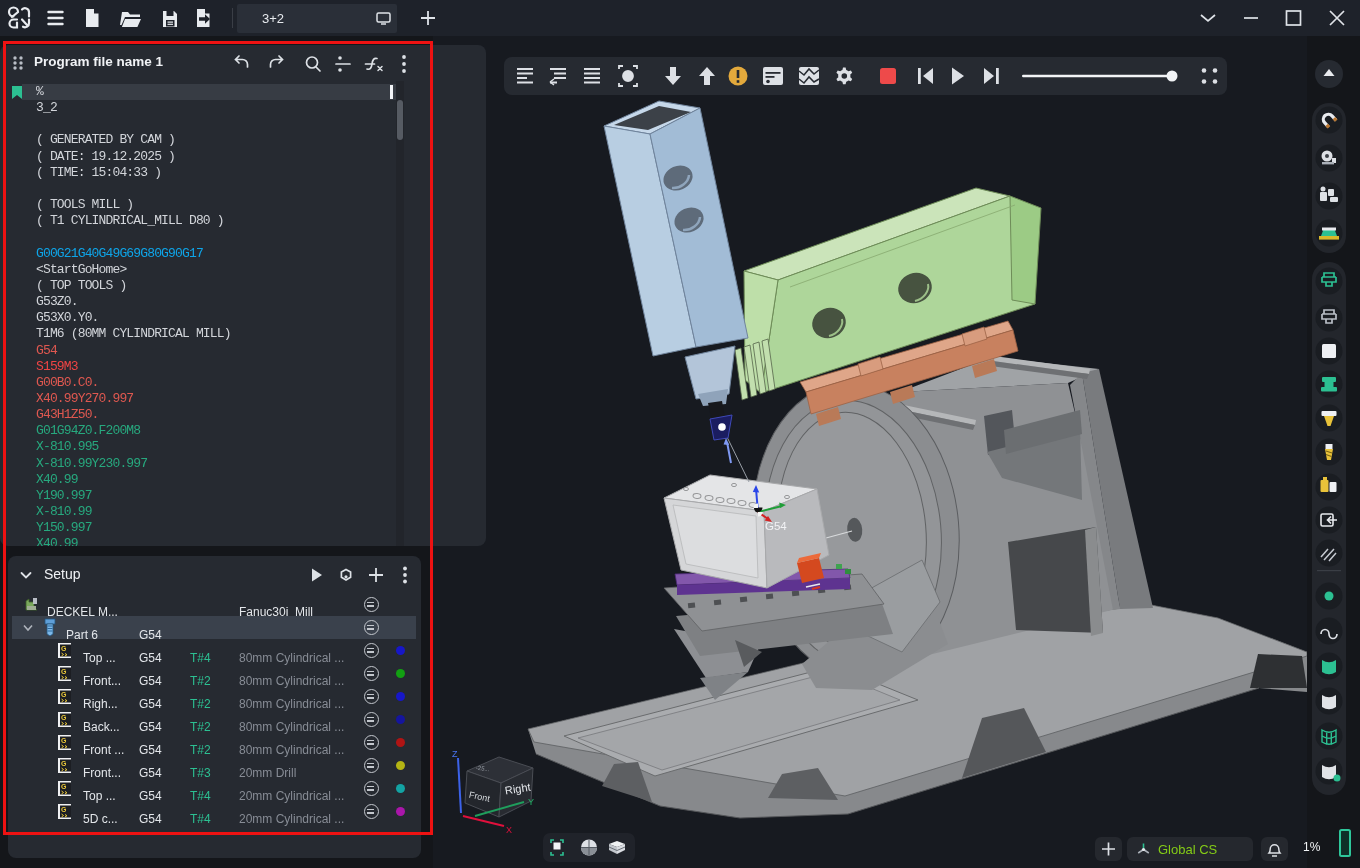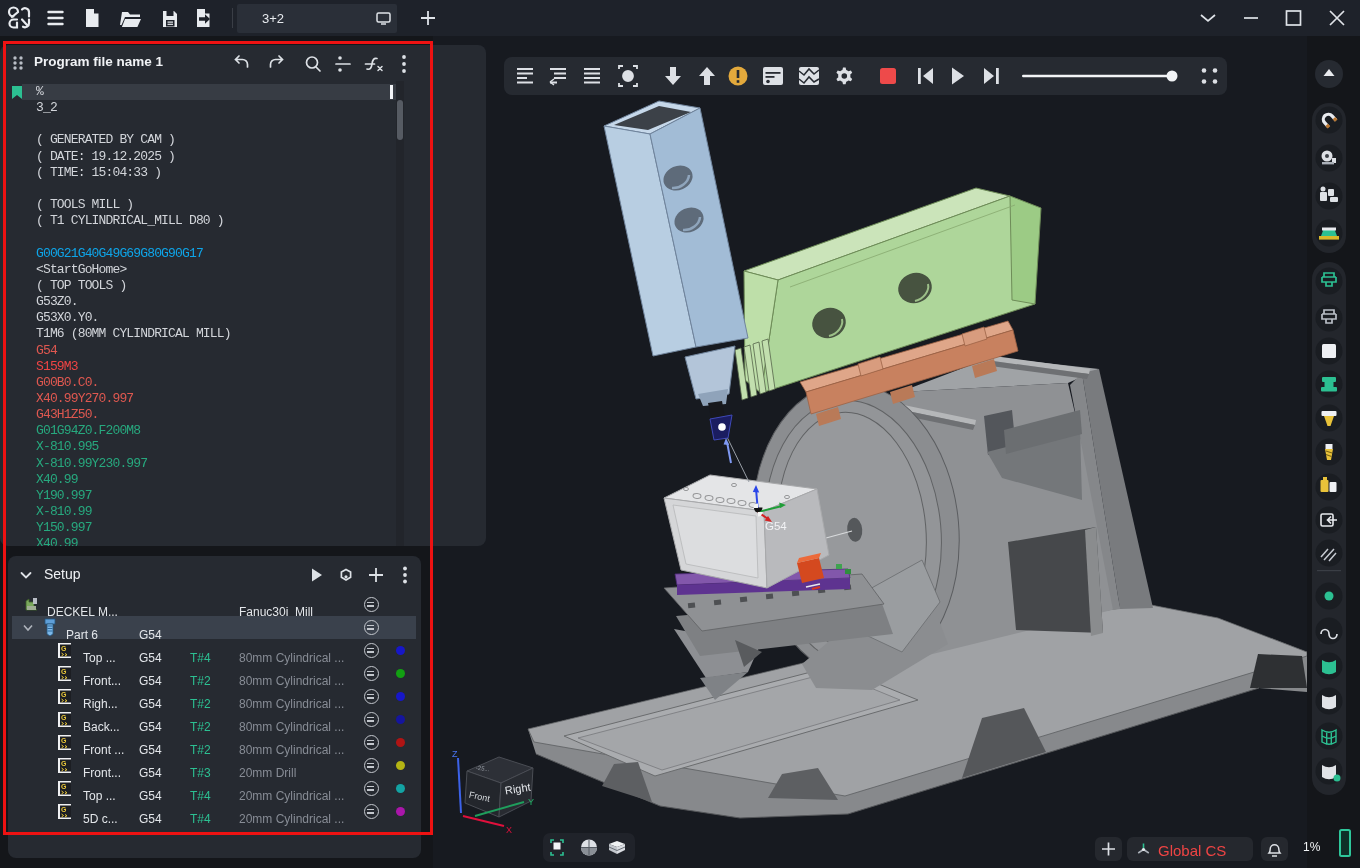--- a/index.html
+++ b/index.html
@@ -521,21 +521,21 @@
         <path d="M 66,14 l 8,3.5 l 8,-3.5" stroke="#6a7078" stroke-width="1" fill="none"></path>
       </g>
 </svg>
 </div>
 
 <div class="btn" style="left:1095px;top:837px;width:27px;height:24px">
 <svg width="27" height="24" viewBox="0 0 27 24">
       <path d="M 7,12 h 13 M 13.5,5.5 v 13" stroke="#dde0e5" stroke-width="1.7"></path>
     </svg>
   </div>
-<div class="btn" style="left:1127px;top:837px;width:126px;height:24px;color:#ef4444;font-size:15px">
+<div class="btn" style="left:1127px;top:837px;width:126px;height:24px;color:#84cc16;font-size:13px">
 <svg class="svgabs" style="left:8px;top:4px" width="17" height="17" viewBox="0 0 17 17">
 <path d="M 8.5,8.5 L 8.5,2.5" stroke="#2cc092" stroke-width="1.6"></path>
 <path d="M 8.5,8.5 L 3.2,12 M 8.5,8.5 L 13.8,12" stroke="#aab0b8" stroke-width="1.6"></path>
 <circle cx="8.5" cy="8.5" r="1.6" fill="#e8eaee"></circle>
 </svg>
 <span style="position:absolute;left:31px;top:5px">Global CS</span>
   </div>
 <div class="btn" style="left:1261px;top:837px;width:27px;height:24px">
 <svg width="27" height="24" viewBox="0 0 27 24">
       <path d="M 8,16 c 1,-1.2 1.2,-2 1.2,-4 a 4.3,4.3 0 0 1 8.6,0 c 0,2 0.2,2.8 1.2,4 z" stroke="#dde0e5" stroke-width="1.5" fill="none"></path>

